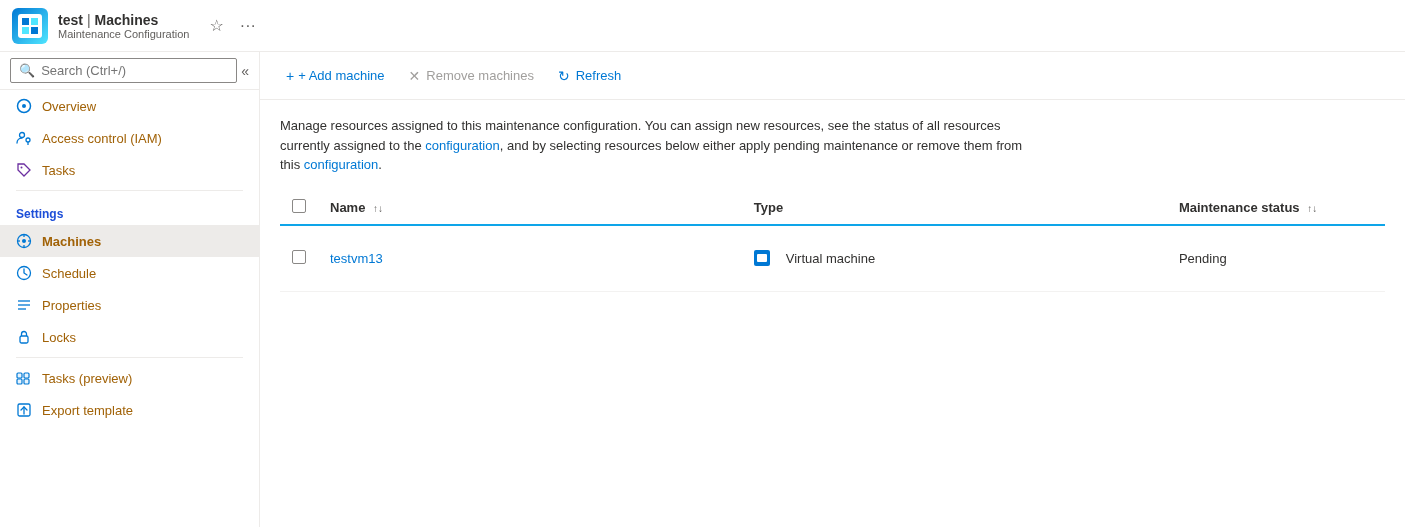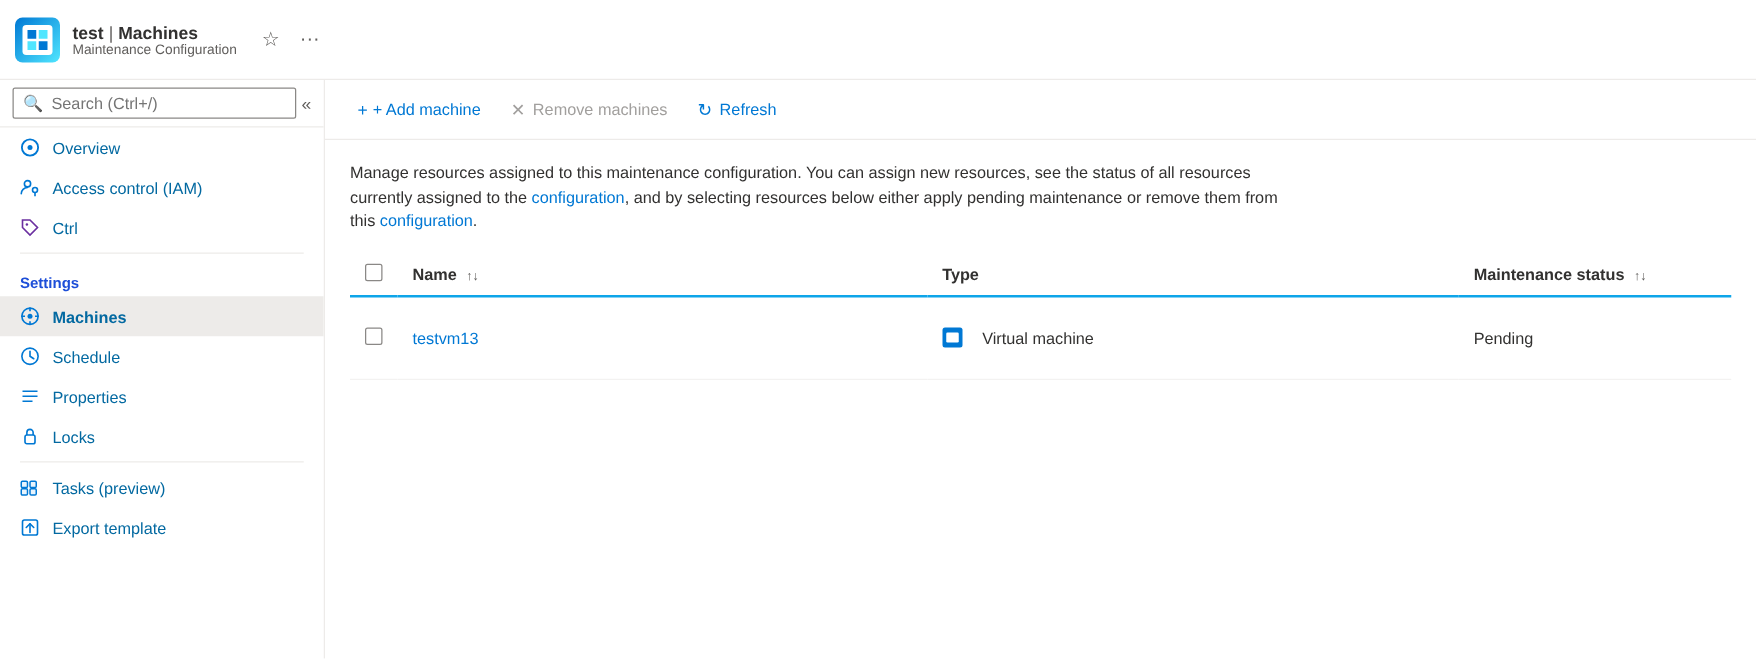--- a/index.html
+++ b/index.html
@@ -1,40 +1,40 @@
 <!DOCTYPE html>
 <html><head>
   <meta charset="utf-8">
   <style>
     * { box-sizing: border-box; margin: 0; padding: 0; }
     body { font-family: 'Segoe UI', Arial, sans-serif; font-size: 13px; color: #323130; background: #fff; display: flex; flex-direction: column; height: 527px; overflow: hidden; }
 
     
-    .header { display: flex; align-items: center; padding: 8px 12px; border-bottom: 1px solid #edebe9; height: 64px; gap: 10px; }
+    .header { display: flex; align-items: center; padding: 8px 12px; border-bottom: 1px solid #edebe9; height: 52px; gap: 10px; }
     .app-icon { width: 36px; height: 36px; background: linear-gradient(135deg, #0078d4, #50e6ff); border-radius: 6px; display: flex; align-items: center; justify-content: center; flex-shrink: 0; position: relative; }
     .app-icon-inner { width: 24px; height: 24px; background: #fff; border-radius: 3px; display: flex; align-items: center; justify-content: center; }
     .app-icon-inner svg { width: 18px; height: 18px; }
     .header-title { display: flex; flex-direction: column; }
     .header-title-main { font-size: 14px; font-weight: 600; color: #323130; }
     .header-title-main span.separator { font-weight: 400; color: #605e5c; margin: 0 4px; }
     .header-title-sub { font-size: 11px; color: #605e5c; }
     .header-actions { display: flex; align-items: center; gap: 8px; margin-left: 6px; }
     .header-icon-btn { background: none; border: none; cursor: pointer; color: #605e5c; font-size: 16px; padding: 4px; display: flex; align-items: center; }
 
     
     .main-layout { display: flex; flex: 1; overflow: hidden; }
 
     
     .sidebar { width: 260px; flex-shrink: 0; border-right: 1px solid #edebe9; display: flex; flex-direction: column; overflow-y: auto; background: #fff; }
     .search-box { display: flex; align-items: center; border: 1px solid #8a8886; border-radius: 2px; padding: 4px 8px; gap: 6px; background: #fff; }
     .search-box input { border: none; outline: none; font-size: 13px; color: #323130; width: 100%; background: transparent; }
     .search-icon { color: #605e5c; font-size: 13px; }
     .collapse-btn { background: none; border: none; cursor: pointer; color: #605e5c; font-size: 14px; }
 
-    .nav-item { display: flex; align-items: center; padding: 8px 16px; cursor: pointer; gap: 10px; color: #0369a1; font-size: 13px; }
+    .nav-item { display: flex; align-items: center; padding: 8px 16px; cursor: pointer; gap: 10px; color: #a16207; font-size: 13px; }
     .nav-item.active { background: #edebe9; font-weight: 600; }
     .nav-item .nav-icon { width: 16px; height: 16px; display: flex; align-items: center; justify-content: center; flex-shrink: 0; }
     .section-label { padding: 12px 16px 4px 16px; font-size: 12px; font-weight: 600; color: #1d4ed8; text-transform: none; }
     .section-divider { border: none; border-top: 1px solid #edebe9; margin: 4px 16px; }
 
     
     .content { flex: 1; display: flex; flex-direction: column; overflow: hidden; }
 
     
     .toolbar { display: flex; align-items: center; padding: 8px 16px; border-bottom: 1px solid #edebe9; gap: 4px; height: 48px; }
@@ -121,21 +121,21 @@
       </span>
       <span>Access control (IAM)</span>
     </div>
     <div class="nav-item">
       <span class="nav-icon">
         <svg width="16" height="16" viewBox="0 0 16 16" fill="none">
             <path d="M2 2h6l6 6-6 6-6-6V2z" stroke="#6b2fa0" stroke-width="1.3" fill="none"></path>
             <circle cx="5.5" cy="5.5" r="1" fill="#6b2fa0"></circle>
           </svg>
       </span>
-      <span>Ctrl</span>
+      <span>Tasks</span>
     </div>
 
     <hr class="section-divider">
     <div class="section-label">Settings</div>
 
     <div class="nav-item active">
       <span class="nav-icon">
         <svg width="16" height="16" viewBox="0 0 16 16" fill="none">
             <circle cx="8" cy="8" r="6.5" stroke="#0078d4" stroke-width="1.3"></circle>
             <circle cx="8" cy="8" r="2" fill="#0078d4"></circle>

